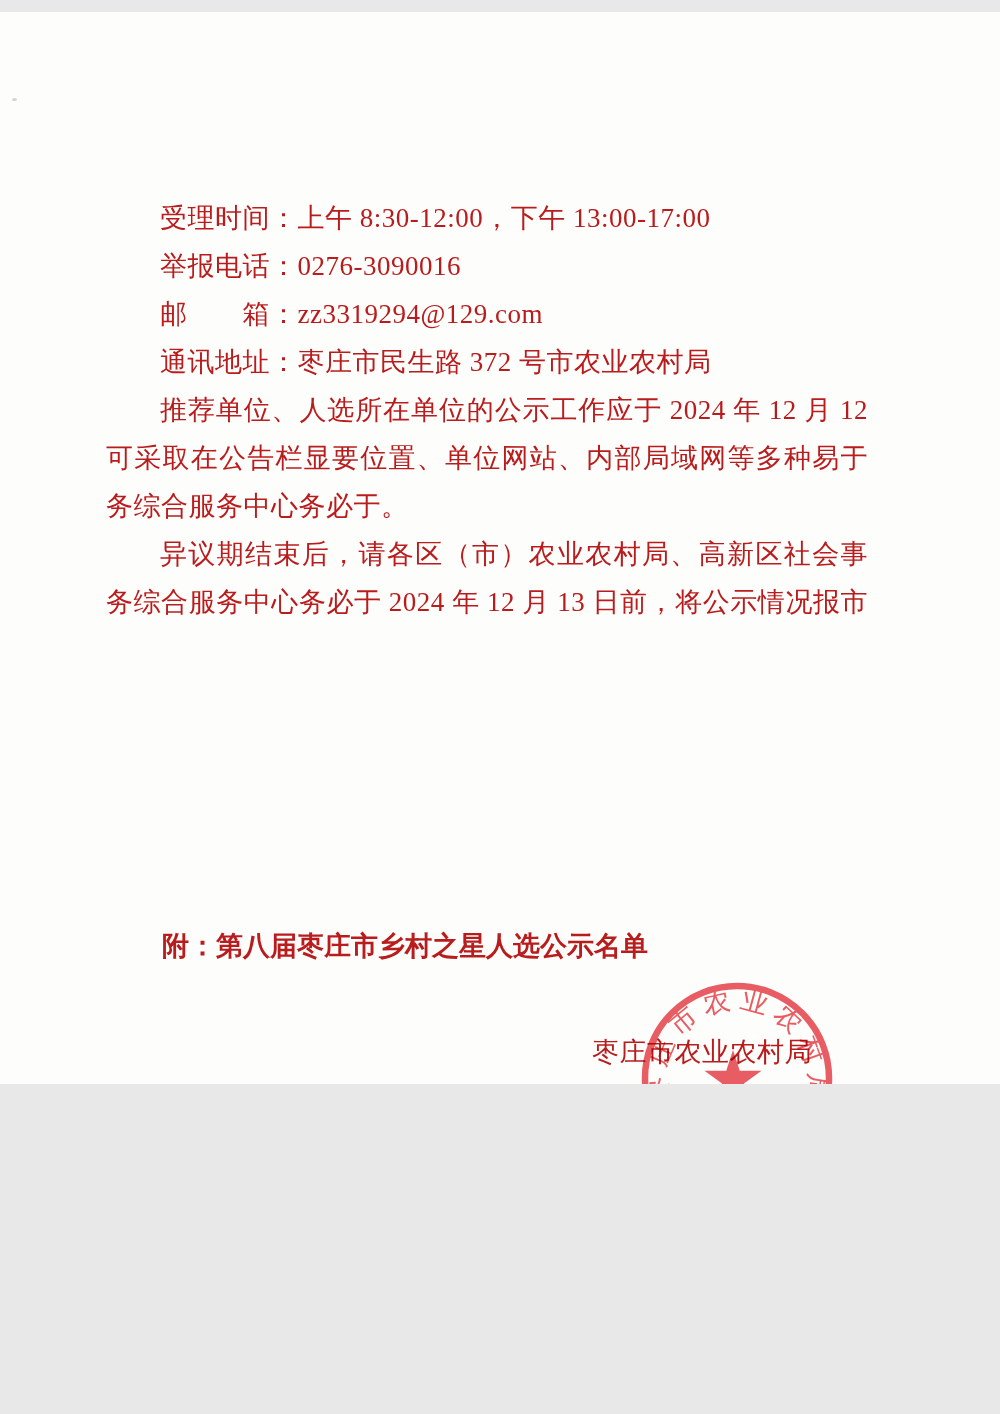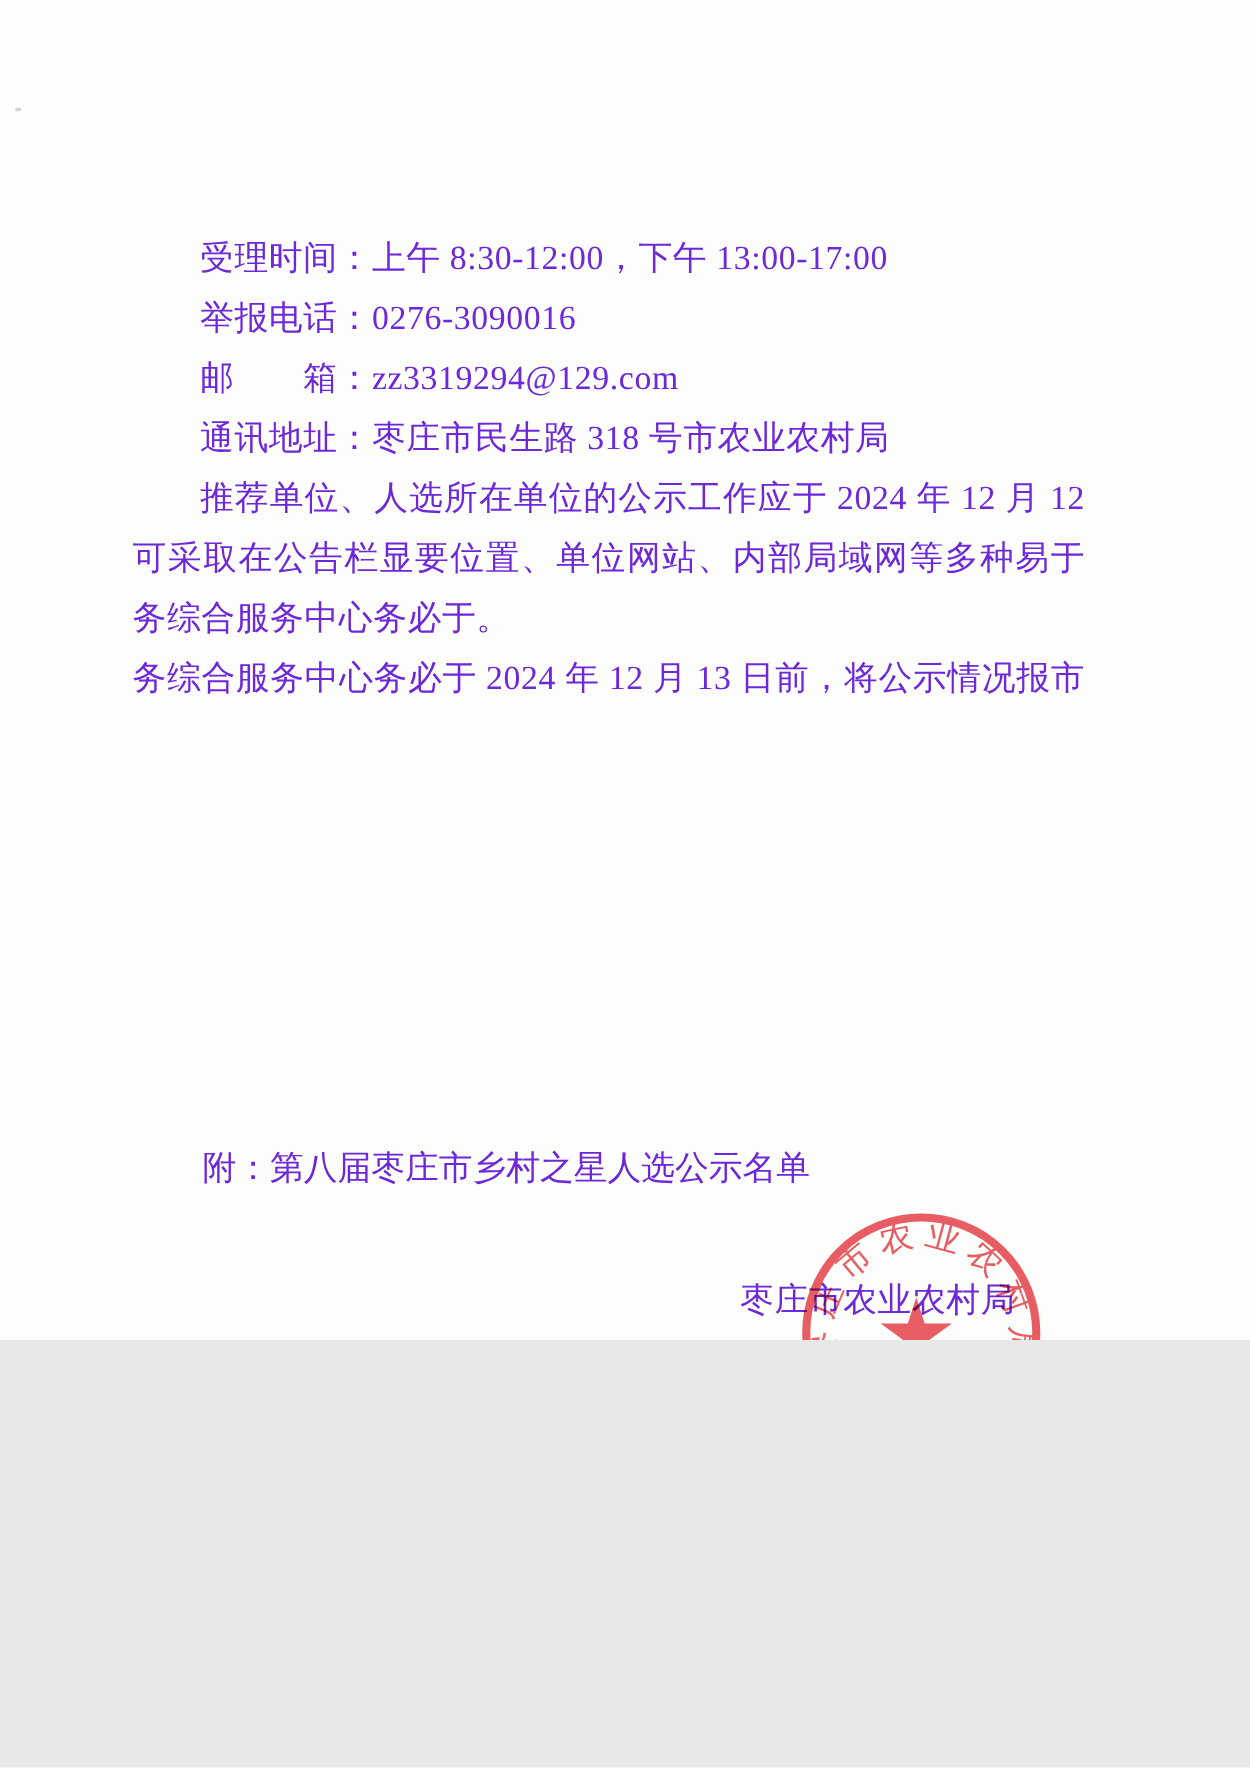--- a/index.html
+++ b/index.html
@@ -1,24 +1,24 @@
 <!DOCTYPE html>
 <html><head>
 <meta charset="utf-8">
 <style>
   html, body { margin: 0; padding: 0; background: #e8e8e8; }
   .page {
     position: relative;
     width: 1000px;
     height: 1072px;
-    margin: 0 auto;
+    margin: 12px auto;
     background: #fdfdfc;
     overflow: hidden;
     font-family: "Liberation Serif", "DejaVu Serif", serif;
-    color: #6d28d9;
+    color: #b91c1c;
   }
   .doc-body {
     position: absolute;
     left: 106px;
     top: 182px;
     width: 762px;
     font-size: 27px;
     line-height: 48px;
     letter-spacing: 0.5px;
   }
@@ -27,20 +27,21 @@
   .jline { text-align: justify; text-align-last: justify; }
   .attachment {
     position: absolute;
     left: 106px;
     top: 910px;
     width: 762px;
     font-size: 27px;
     line-height: 48px;
     padding-left: 56px;
     box-sizing: border-box;
+    font-weight: bold;
   }
   .sig-org {
     position: absolute;
     left: 592px;
     top: 1016px;
     font-size: 27px;
     line-height: 48px;
     letter-spacing: 0.5px;
   }
   .sig-date {
@@ -80,29 +81,30 @@
 <body>
 
 <div class="page">
 
   <div class="speck"></div>
 
   <div class="doc-body">
     <div class="line indent">受理时间：上午 8:30-12:00，下午 13:00-17:00</div>
     <div class="line indent">举报电话：0276-3090016</div>
     <div class="line indent">邮　　箱：zz3319294@129.com</div>
-    <div class="line indent">通讯地址：枣庄市民生路 318 号市农业农村局</div>
+    <div class="line indent">通讯地址：枣庄市民生路 372 号市农业农村局</div>
 
     <div>
       <div class="line jline indent">推荐单位、人选所在单位的公示工作应于 2024 年 12 月 12</div>
       <div class="line jline">可采取在公告栏显要位置、单位网站、内部局域网等多种易于</div>
       <div class="line">务综合服务中心务必于。</div>
     </div>
 
     <div>
+      <div class="line jline indent">异议期结束后，请各区（市）农业农村局、高新区社会事</div>
       <div class="line jline">务综合服务中心务必于 2024 年 12 月 13 日前，将公示情况报市</div>
     </div>
   </div>
 
   <div class="attachment">附：第八届枣庄市乡村之星人选公示名单</div>
 
   <div class="sig-org">枣庄市农业农村局</div>
 
   <svg class="seal" width="215" height="222" viewBox="0 0 215 222">
     <defs>

